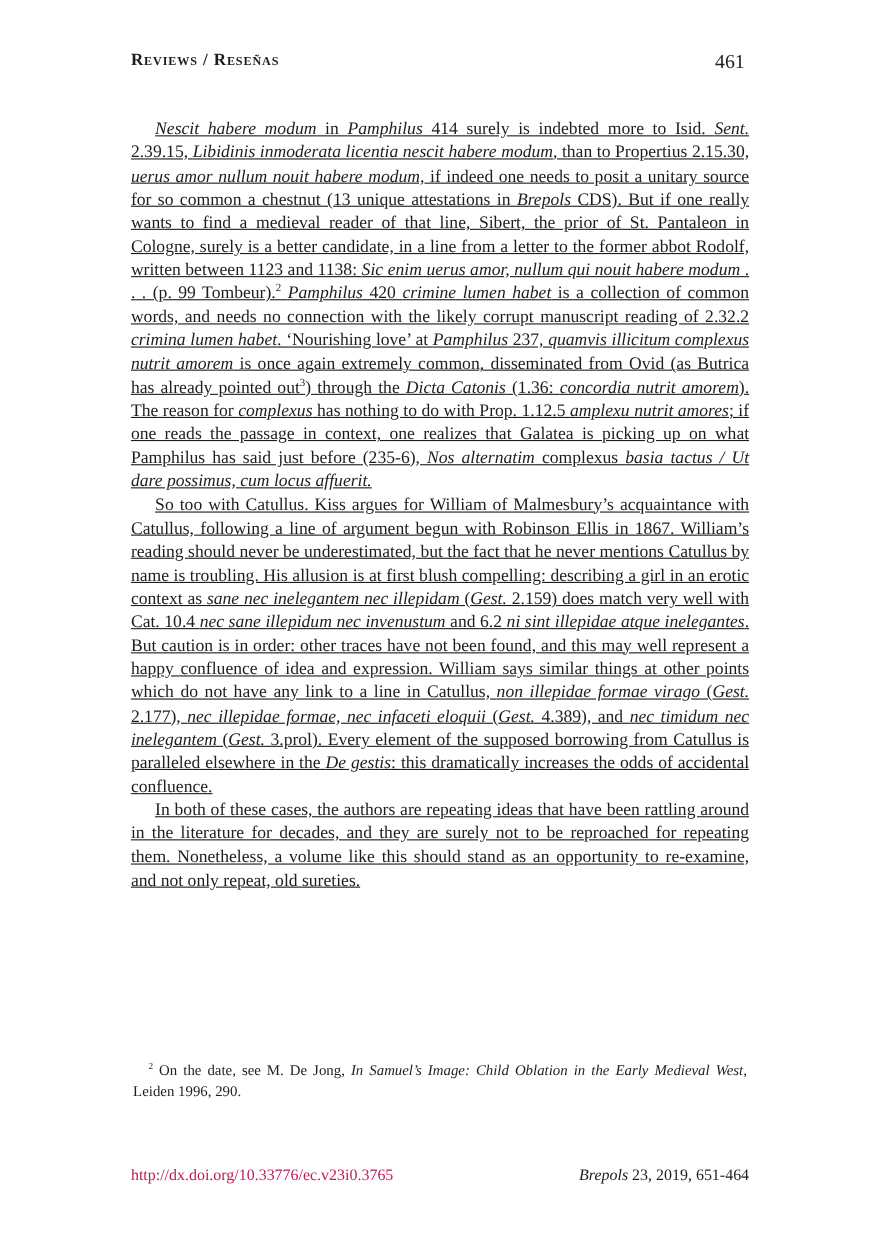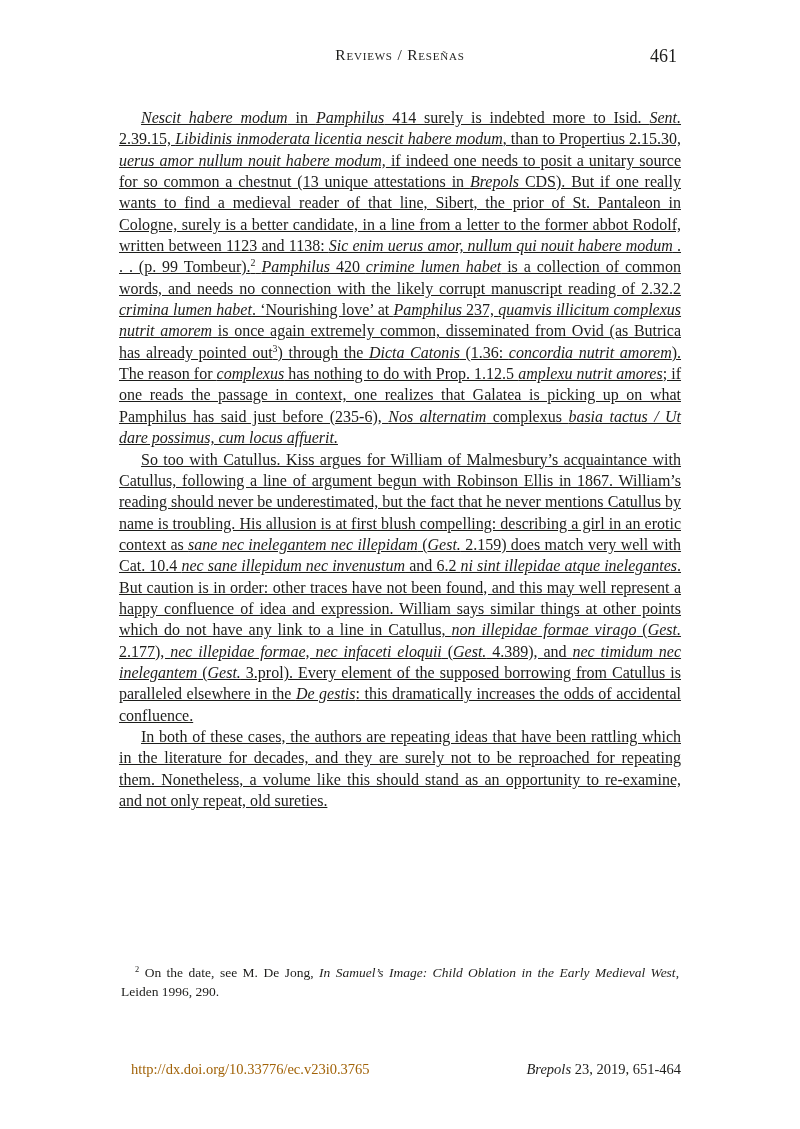--- a/index.html
+++ b/index.html
@@ -15,24 +15,25 @@
     font-family: "Liberation Serif", "DejaVu Serif", serif;
     color: #1d1d1b;
   }
   .header-row {
     position: absolute;
     top: 46px; left: 119px; width: 562px;
     height: 20px;
   }
   .running-head {
     display: block;
-    text-align: center;
+    text-align: left;
     font-variant: small-caps;
     letter-spacing: 0.8px;
     font-size: 15.5px;
+    font-weight: bold;
   }
   .page-number {
     position: absolute;
     right: 4px; top: 0;
     font-size: 18px;
   }
   .body-text {
     position: absolute;
     top: 107px; left: 119px; width: 562px;
     font-size: 16px;
@@ -62,36 +63,36 @@
     text-indent: 14px;
     margin: 2px;
   }
   .footer-row {
     position: absolute;
     top: 1061px; left: 119px; width: 562px;
     display: flex;
     justify-content: space-between;
     font-size: 14.5px;
   }
-  .doi { color: #a16207; text-decoration: none; margin-left: 12px; }
+  .doi { color: #be185d; text-decoration: none; }
 </style>
 </head>
 <body>
 
 <div class="page">
 
   <div class="header-row">
     <span class="running-head">Reviews / Reseñas</span>
     <span class="page-number">461</span>
   </div>
 
   <div class="body-text">
     <p><span class="i">Nescit habere modum</span><span> in </span><span class="i">Pamphilus</span><span> 414 surely is indebted more to Isid. </span><span class="i">Sent.</span><span> 2.39.15, </span><span class="i">Libidinis inmoderata licentia nescit habere modum</span><span>, than to Propertius 2.15.30, </span><span class="i">uerus amor nullum nouit habere modum,</span><span> if indeed one needs to posit a unitary source for so common a chestnut (13 unique attestations in </span><span class="i">Brepols</span><span> CDS). But if one really wants to find a medieval reader of that line, Sibert, the prior of St. Pantaleon in Cologne, surely is a better candidate, in a line from a letter to the former abbot Rodolf, written between 1123 and 1138: </span><span class="i">Sic enim uerus amor, nullum qui nouit habere modum</span><span> . . . (p. 99 Tombeur).</span><sup>2</sup><span> </span><span class="i">Pamphilus</span><span> 420 </span><span class="i">crimine lumen habet</span><span> is a collection of common words, and needs no connection with the likely corrupt manuscript reading of 2.32.2 </span><span class="i">crimina lumen habet</span><span>. ‘Nourishing love’ at </span><span class="i">Pamphilus</span><span> 237, </span><span class="i">quamvis illicitum complexus nutrit amorem</span><span> is once again extremely common, disseminated from Ovid (as Butrica has already pointed out</span><sup>3</sup><span>) through the </span><span class="i">Dicta Catonis</span><span> (1.36: </span><span class="i">concordia nutrit amorem</span><span>). The reason for </span><span class="i">complexus</span><span> has nothing to do with Prop. 1.12.5 </span><span class="i">amplexu nutrit amores</span><span>; if one reads the passage in context, one realizes that Galatea is picking up on what Pamphilus has said just before (235-6), </span><span class="i">Nos alternatim</span><span> complexus </span><span class="i">basia tactus / Ut dare possimus, cum locus affuerit.</span></p>
     <p><span>So too with Catullus. Kiss argues for William of Malmesbury’s acquaintance with Catullus, following a line of argument begun with Robinson Ellis in 1867. William’s reading should never be underestimated, but the fact that he never mentions Catullus by name is troubling. His allusion is at first blush compelling: describing a girl in an erotic context as </span><span class="i">sane nec inelegantem nec illepidam</span><span> (</span><span class="i">Gest.</span><span> 2.159) does match very well with Cat. 10.4 </span><span class="i">nec sane illepidum nec invenustum</span><span> and 6.2 </span><span class="i">ni sint illepidae atque inelegantes</span><span>. But caution is in order: other traces have not been found, and this may well represent a happy confluence of idea and expression. William says similar things at other points which do not have any link to a line in Catullus, </span><span class="i">non illepidae formae virago</span><span> (</span><span class="i">Gest.</span><span> 2.177), </span><span class="i">nec illepidae formae, nec infaceti eloquii</span><span> (</span><span class="i">Gest.</span><span> 4.389), and </span><span class="i">nec timidum nec inelegantem</span><span> (</span><span class="i">Gest.</span><span> 3.prol). Every element of the supposed borrowing from Catullus is paralleled elsewhere in the </span><span class="i">De gestis</span><span>: this dramatically increases the odds of accidental confluence.</span></p>
-    <p><span>In both of these cases, the authors are repeating ideas that have been rattling which in the literature for decades, and they are surely not to be reproached for repeating them. Nonetheless, a volume like this should stand as an opportunity to re-examine, and not only repeat, old sureties.</span></p>
+    <p><span>In both of these cases, the authors are repeating ideas that have been rattling around in the literature for decades, and they are surely not to be reproached for repeating them. Nonetheless, a volume like this should stand as an opportunity to re-examine, and not only repeat, old sureties.</span></p>
   </div>
 
   <div class="footnotes">
     <p><sup>2</sup><span> On the date, see M. De Jong, </span><span class="i">In Samuel’s Image: Child Oblation in the Early Medieval West</span><span>, Leiden 1996, 290.</span></p>
   </div>
 
   <div class="footer-row">
     <a class="doi" href="#">http://dx.doi.org/10.33776/ec.v23i0.3765</a>
     <span><span class="i">Brepols</span><span> 23, 2019, 651-464</span></span>
   </div>

